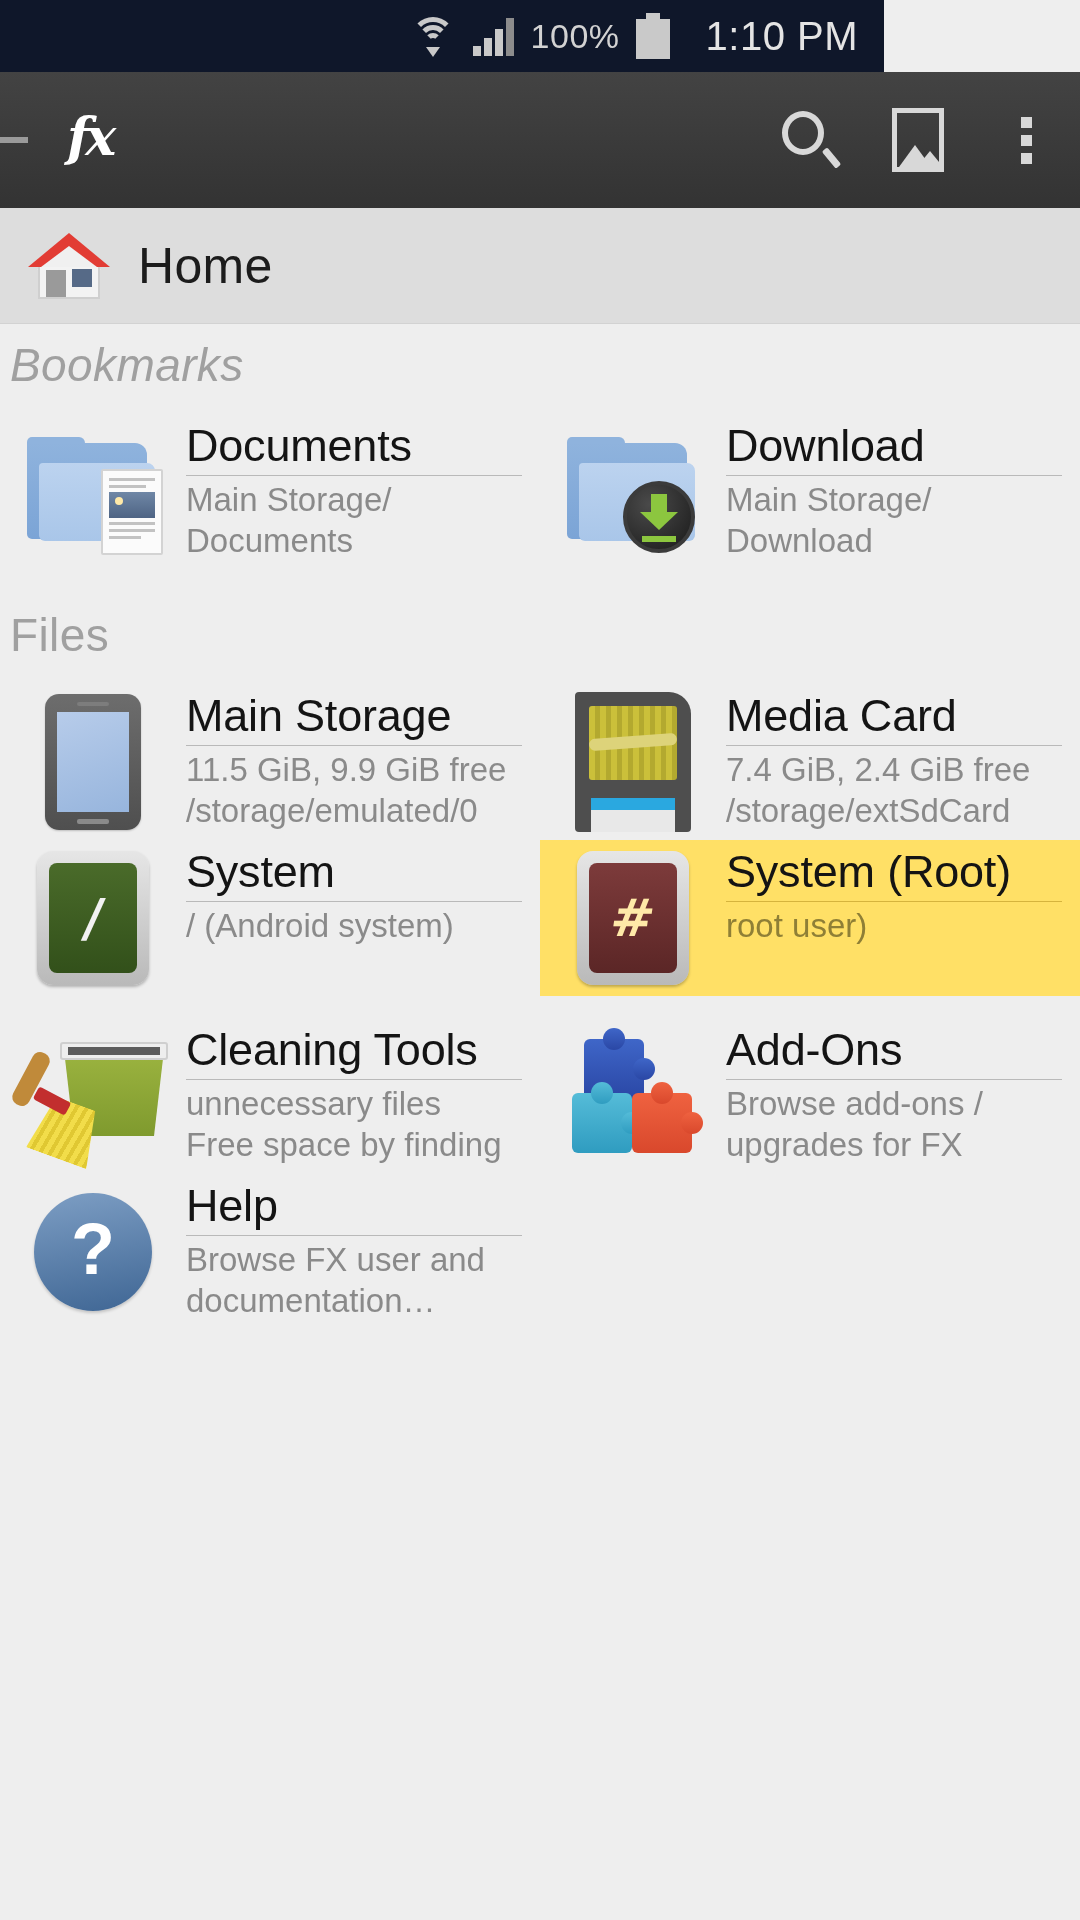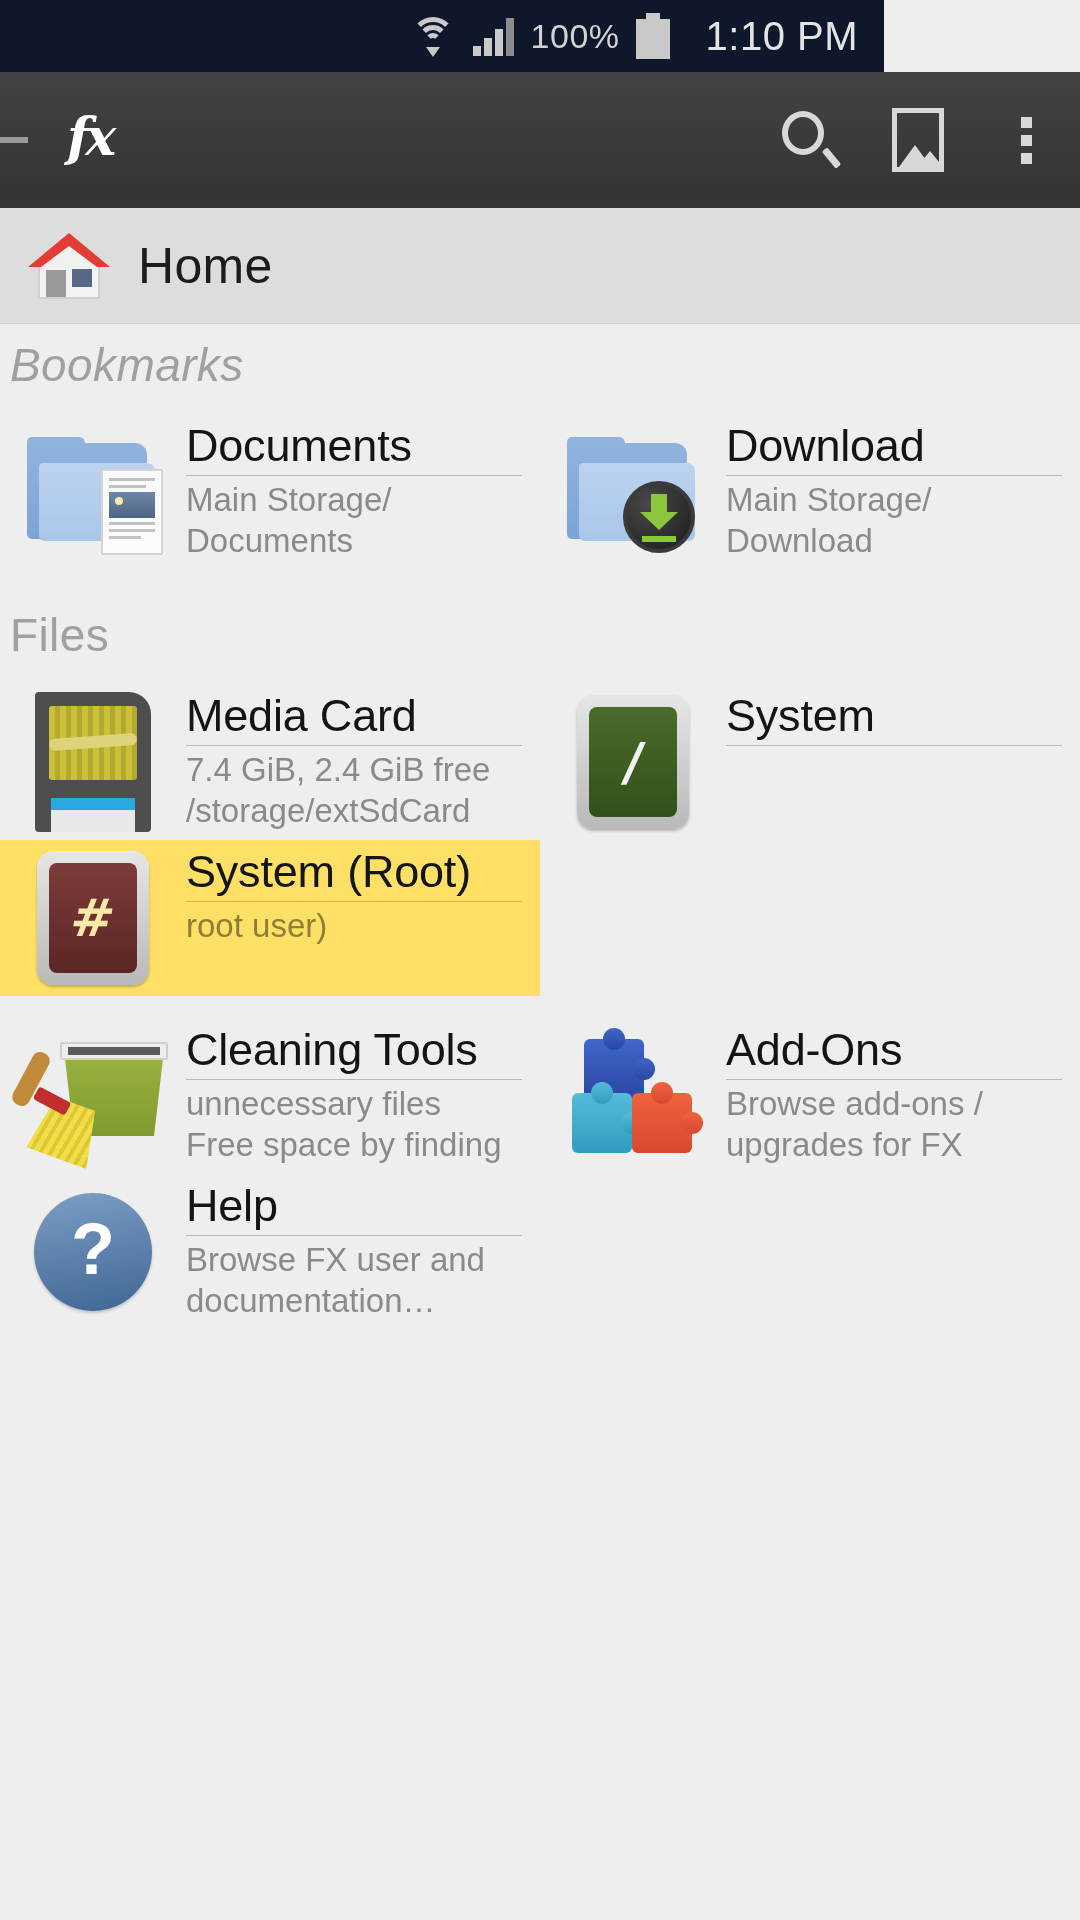--- a/index.html
+++ b/index.html
@@ -383,20 +383,35 @@
         <div class="rule"></div>
         <div class="cell-sub">Main Storage/</div>
         <div class="cell-sub">Download</div>
       </div>
     </div>
   </div>
 
   <div class="section-title" style="padding-top:38px;">Files</div>
   <div class="grid" style="margin-top:22px;">
 
+    <div class="cell">
+      <div class="cell-icon">
+        <div class="phone">
+            <div class="spk"></div>
+            <div class="scr"></div>
+            <div class="btn"></div>
+          </div>
+      </div>
+      <div class="cell-body">
+        <div class="cell-title">Main Storage</div>
+        <div class="rule"></div>
+        <div class="cell-sub">11.5 GiB, 9.9 GiB free</div>
+        <div class="cell-sub">/storage/emulated/0</div>
+      </div>
+    </div>
 
     <div class="cell">
       <div class="cell-icon">
         <div class="sdcard">
           <div class="pad"></div>
             <div class="wave"></div>
           <div class="blue"></div>
             <div class="white"></div>
         </div>
       </div>
@@ -412,20 +427,21 @@
       <div class="cell-icon">
         <div class="term green">
             <div class="scr">
               <span>/</span>
             </div>
           </div>
       </div>
       <div class="cell-body">
         <div class="cell-title">System</div>
         <div class="rule"></div>
+        <div class="cell-sub">/ (Android system)</div>
       </div>
     </div>
 
     <div class="cell hl">
       <div class="cell-icon">
         <div class="term red">
             <div class="scr">
               <span>#</span>
             </div>
           </div>

